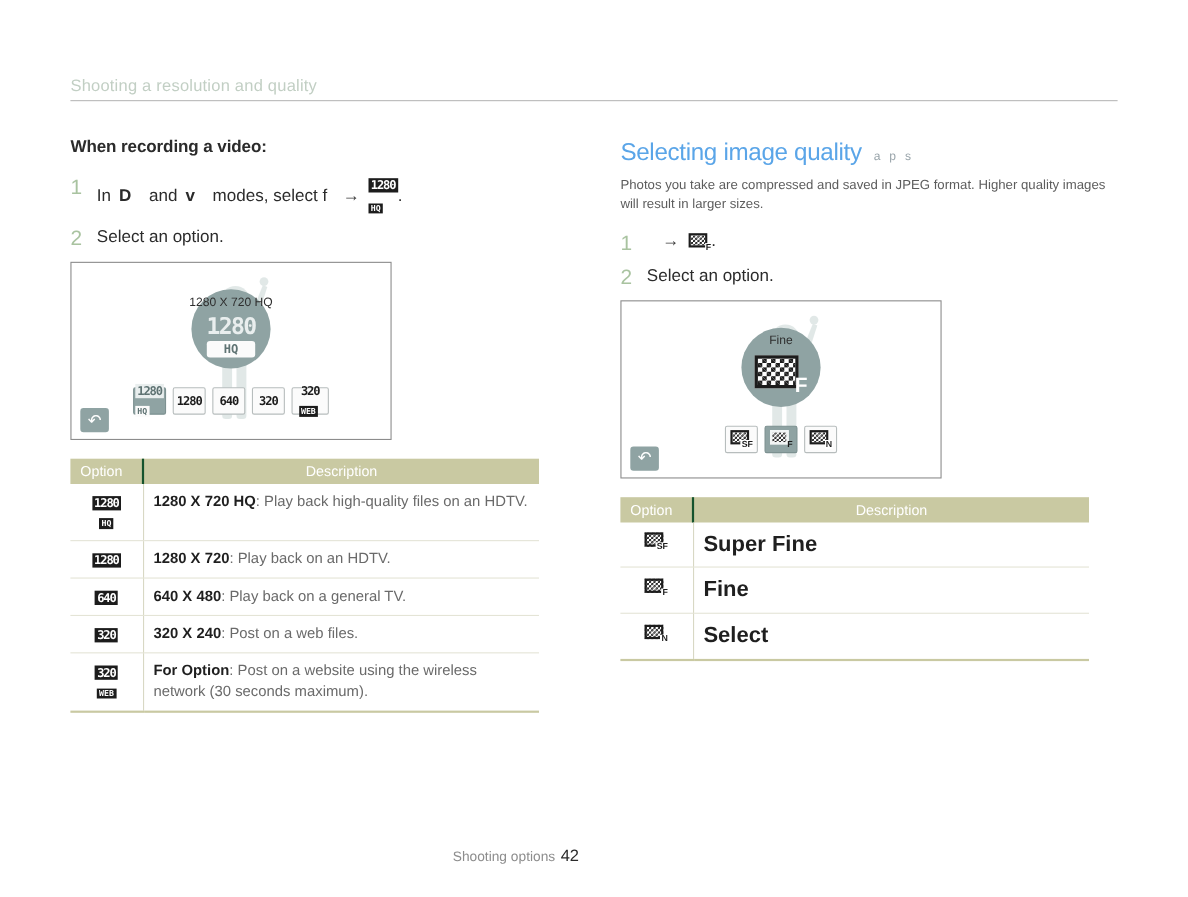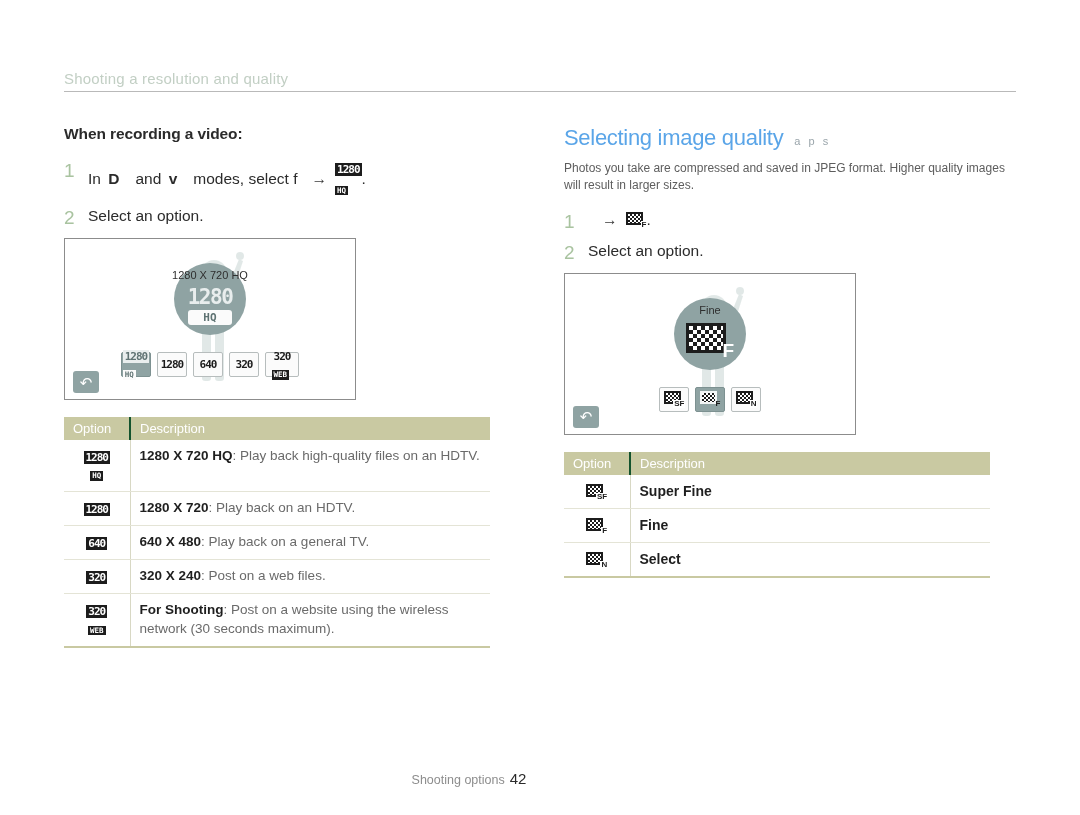--- a/index.html
+++ b/index.html
@@ -138,34 +138,34 @@
     color:#ffffff; font-size:15px; line-height:1;
   }
 
   
   table.opt-table {
     border-collapse:collapse; margin-top:17px; width:426px;
     font-size:13.5px;
   }
   table.opt-table th {
     background:#c9c9a2; color:#ffffff; font-weight:normal;
-    text-align:left; padding:4px 9px; font-size:13px;
+    text-align:center; padding:4px 9px; font-size:13px;
   }
   table.opt-table th.col-opt { width:66px; border-right:2px solid #14532d; text-align:left;}
   table.opt-table td {
     border-bottom:1px solid #e4e4d6; padding:7px 9px; vertical-align:top;
     line-height:1.34;
   }
   table.opt-table td.icon-cell {
     width:66px; text-align:center; border-right:1px solid #d8d8c4; padding-top:8px;
   }
   table.opt-table tr:last-child td { border-bottom:2px solid #c9c9a2; }
   .desc b { color:#1f1f1f; font-weight:bold; }
   .desc { color:#6a6a6a; }
-  .plain-label { color:#1f1f1f; font-weight:bold; font-size:14px; }
+  .plain-label { color:#1f1f1f; font-weight:bold; font-size:20px; }
 
   
   .footer {
     position:absolute; left:0; bottom:28px; width:938px; text-align:center;
     font-size:12.5px; color:#8d8d8d;
   }
   .footer .pg { color:#2b2b2b; font-size:15px; font-weight:normal; margin-left:5px; }
 </style>
 </head>
 <body>
@@ -292,21 +292,21 @@
         </td>
       </tr>
       <tr>
         <td class="icon-cell">
           <span class="lcd-stack">
             <span class="lcd lcd-top">320</span><br>
             <span class="lcd lcd-bot">WEB</span>
           </span>
         </td>
         <td class="desc">
-          <b>For Shooting</b><span>: Post on a website using the wireless network (30 seconds maximum).</span>
+          <b>For Option</b><span>: Post on a website using the wireless network (30 seconds maximum).</span>
         </td>
       </tr>
     </tbody>
   </table>
 </div>
 
 <div class="col-right">
 
   <div class="sec-title-row">
     <span class="sec-title">Selecting image quality</span>

